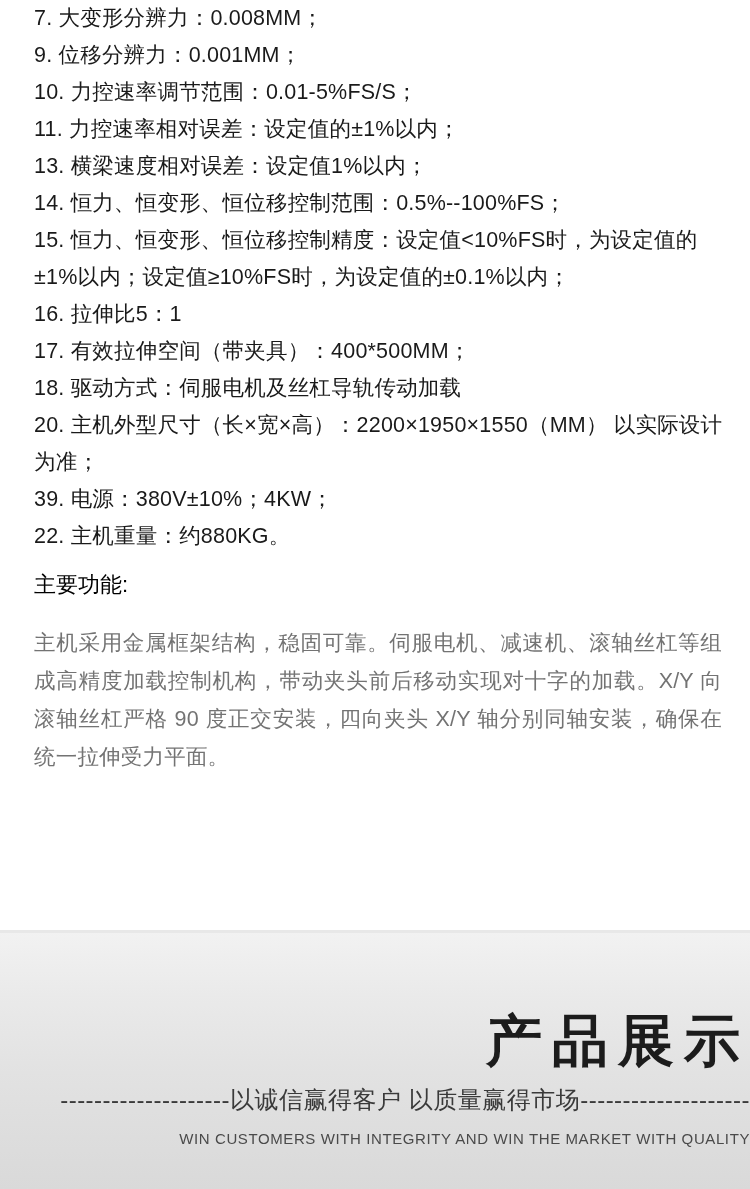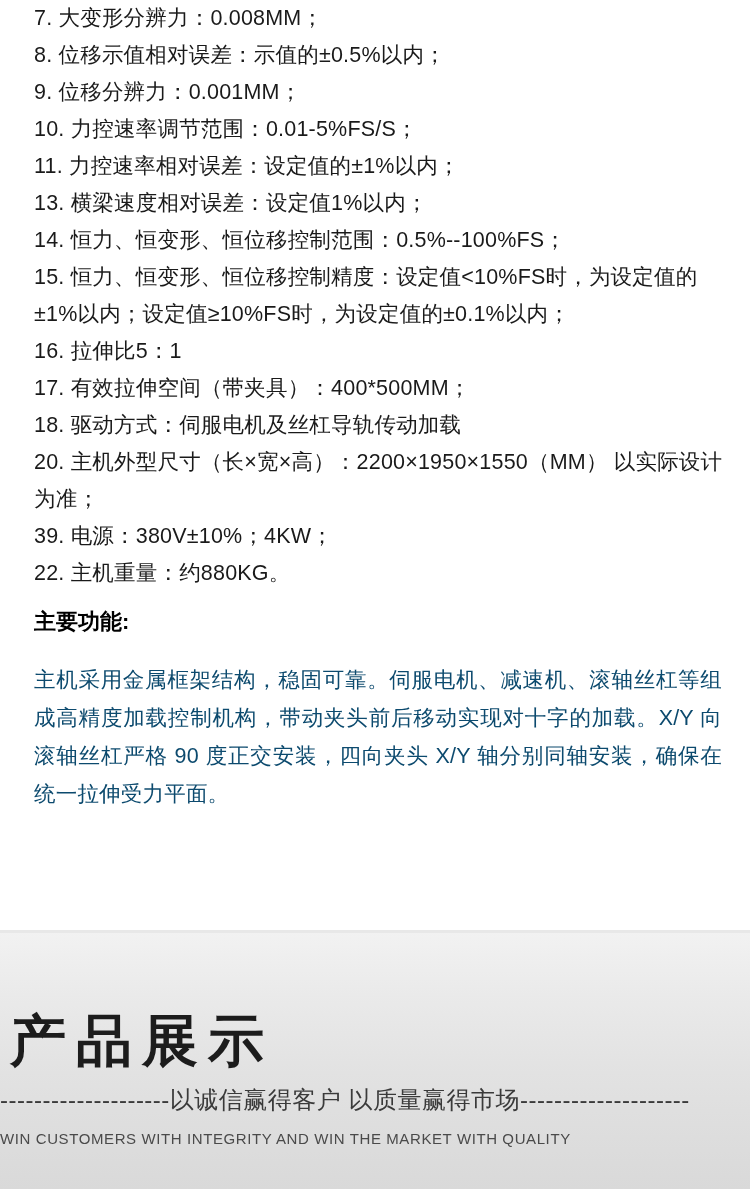--- a/index.html
+++ b/index.html
@@ -37,27 +37,27 @@
     font-size: 21.5px;
     line-height: 37px;
     color: #1a1a1a;
     letter-spacing: 0.2px;
     white-space: normal;
   }
   .func-title {
     margin-top: 13px;
     font-size: 22px;
     line-height: 34px;
-    font-weight: bold;
+    font-weight: normal;
     color: #000000;
   }
   .func-body {
     font-size: 21.5px;
     line-height: 38px;
-    color: #0c4a6e;
+    color: #737373;
     letter-spacing: 0.2px;
     text-align: justify;
     padding-right: 8px;
   }
   .banner {
     position: absolute;
     left: 0;
     top: 930px;
     width: 750px;
     height: 259px;
@@ -72,21 +72,21 @@
     width: 750px;
     height: 3px;
     background: #e8e8e8;
   }
   .banner-inner {
     position: relative;
     width: 100%;
     height: 100%;
     display: flex;
     flex-direction: column;
-    align-items: flex-start;
+    align-items: flex-end;
     justify-content: flex-start;
     padding-top: 78px;
     box-sizing: border-box;
   }
   .banner-title {
     font-size: 56px;
     font-weight: bold;
     letter-spacing: 10px;
     color: #1c1c1c;
     line-height: 66px;
@@ -110,21 +110,20 @@
   }
 </style>
 </head>
 <body>
 
 <div class="page">
 
   <section class="spec-section">
     <ul class="spec-list">
       <li class="spec-item">7. 大变形分辨力：0.008MM；</li>
-      <li class="spec-item">8. 位移示值相对误差：示值的±0.5%以内；</li>
       <li class="spec-item">9. 位移分辨力：0.001MM；</li>
       <li class="spec-item">10. 力控速率调节范围：0.01-5%FS/S；</li>
       <li class="spec-item">11. 力控速率相对误差：设定值的±1%以内；</li>
       <li class="spec-item">13. 横梁速度相对误差：设定值1%以内；</li>
       <li class="spec-item">14. 恒力、恒变形、恒位移控制范围：0.5%--100%FS；</li>
       <li class="spec-item">15. 恒力、恒变形、恒位移控制精度：设定值&lt;10%FS时，为设定值的±1%以内；设定值≥10%FS时，为设定值的±0.1%以内；</li>
       <li class="spec-item">16. 拉伸比5：1</li>
       <li class="spec-item">17. 有效拉伸空间（带夹具）：400*500MM；</li>
       <li class="spec-item">18. 驱动方式：伺服电机及丝杠导轨传动加载</li>
       <li class="spec-item">20. 主机外型尺寸（长×宽×高）：2200×1950×1550（MM） 以实际设计为准；</li>

